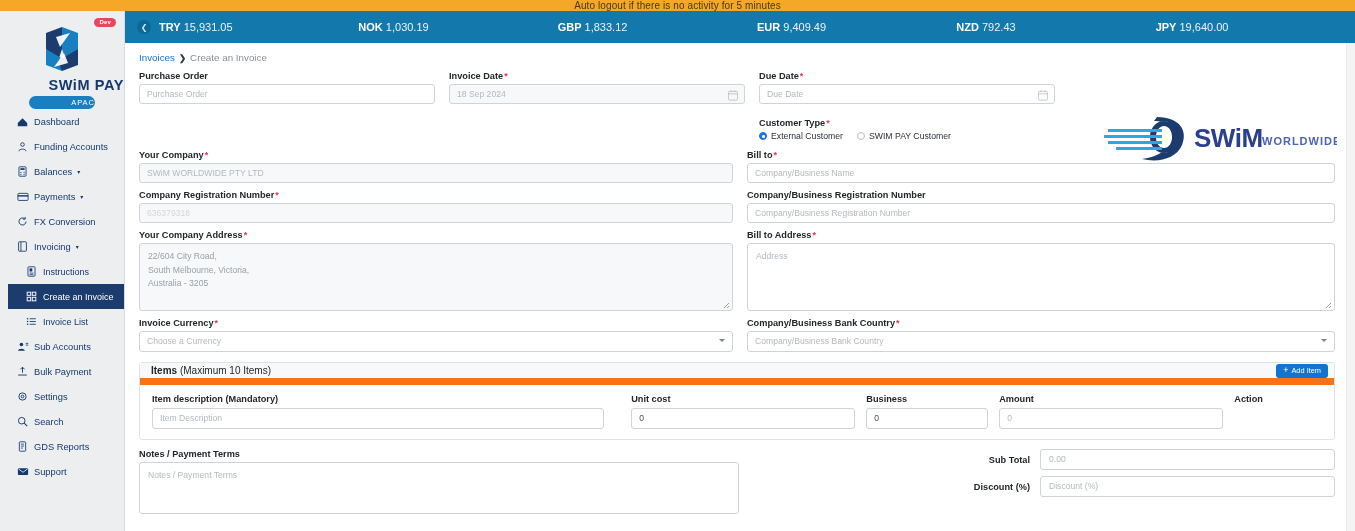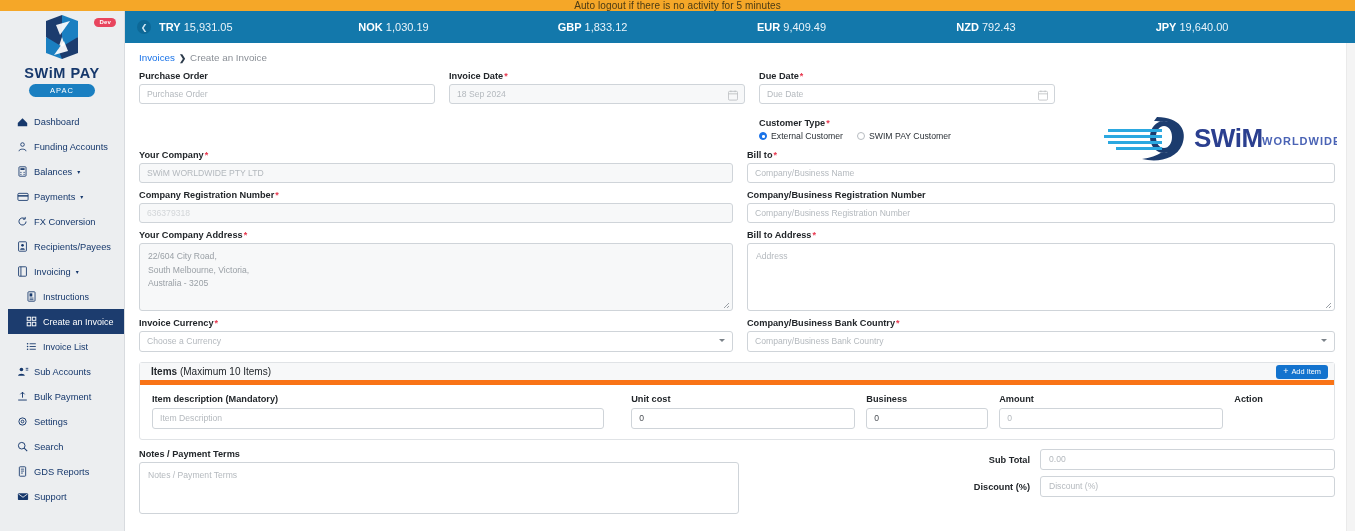--- a/index.html
+++ b/index.html
@@ -19,21 +19,21 @@
     font-size: 10px; line-height: 11px; text-align: center;
     letter-spacing: .1px;
   }
 
   
   .sidebar {
     position: absolute; left: 0; top: 11px; width: 125px; height: 520px;
     background: #eceef0; border-right: 1px solid #d8dbdf;
     overflow: hidden;
   }
-  .brand { position: relative; height: 96px; padding-top: 0; text-align: center; }
+  .brand { position: relative; height: 96px; padding-top: 12px; text-align: right; }
   .brand-mark { margin: 0 auto; width: 52px; height: 52px; position: relative; }
   .dev-badge {
     position: absolute; right: 8px; top: 7px;
     background: #e8455e; color: #fff;
     font-size: 6px; line-height: 9px; font-weight: bold;
     padding: 0 5px; border-radius: 6px; letter-spacing: .2px;
   }
   .brand-name {
     margin-top: 2px; font-size: 14.5px; font-weight: bold;
     color: #16386c; letter-spacing: .6px;
@@ -162,21 +162,21 @@
     position: absolute; right: 18px; top: 68px;
     width: 235px; height: 58px;
   }
 
   
   .card {
     margin-top: 10px; border: 1px solid #e0e3e6; border-radius: 3px;
     background: #ffffff;
   }
   .card-head {
-    height: 22px; background: #f7f8f9; border-bottom: 5px solid #f97316;
+    height: 22px; background: #f7f8f9; border-bottom: 7px solid #f97316;
     display: flex; align-items: center; justify-content: space-between;
     padding: 0 6px 0 11px;
   }
   .card-title { font-size: 10px; color: #23272b; }
   .card-title b { font-weight: bold; }
   .btn-add {
     background: #1373ce; color: #fff; border: 0; border-radius: 3px;
     font-size: 7.4px; height: 14px; padding: 0 7px; cursor: pointer;
     display: inline-flex; align-items: center; gap: 3px;
     font-family: "Liberation Sans", sans-serif;
@@ -274,30 +274,20 @@
           <span class="caret">▾</span>
         </div>
         <div class="nav-item">
           <span class="nav-ico">
             <svg width="11" height="11" viewBox="0 0 14 14">
               <path d="M11.5 7 A4.5 4.5 0 1 1 9.6 3.3" fill="none" stroke="currentColor" stroke-width="1.2"></path>
               <path d="M10.4 1.2 L10.4 4 L7.6 4" fill="none" stroke="currentColor" stroke-width="1.2"></path>
             </svg>
           </span>
           <span>FX Conversion</span>
-        </div>
-        <div class="nav-item">
-          <span class="nav-ico">
-            <svg width="11" height="11" viewBox="0 0 14 14">
-              <rect x="2" y="1" width="10" height="12" rx="1" fill="none" stroke="currentColor" stroke-width="1.1"></rect>
-              <circle cx="7" cy="5.5" r="1.7" fill="currentColor"></circle>
-              <path d="M4 11 C4 8.5 10 8.5 10 11 Z" fill="currentColor"></path>
-            </svg>
-          </span>
-          <span>Recipients/Payees</span>
         </div>
         <div class="nav-item">
           <span class="nav-ico">
             <svg width="11" height="11" viewBox="0 0 14 14">
               <rect x="2" y="1" width="10" height="12" rx="1" fill="none" stroke="currentColor" stroke-width="1.1"></rect>
               <line x1="5" y1="1" x2="5" y2="13" stroke="currentColor" stroke-width="1.1"></line>
             </svg>
           </span>
           <span>Invoicing</span>
           <span class="caret">▾</span>

